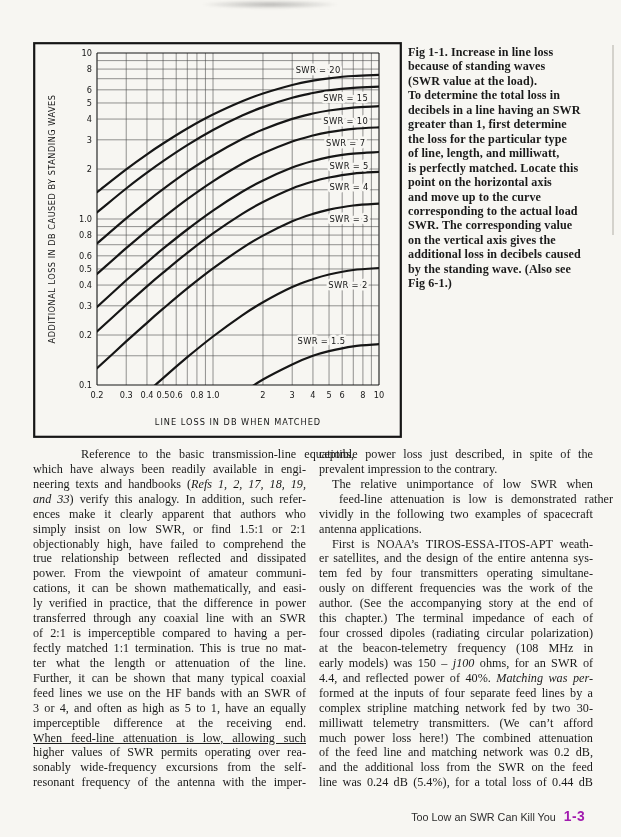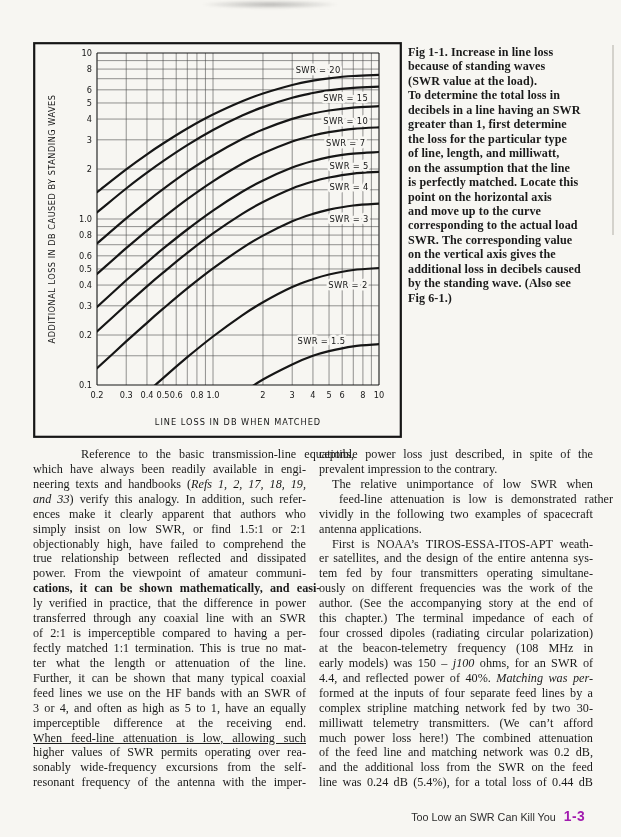--- a/index.html
+++ b/index.html
@@ -139,21 +139,20 @@
 
   <div class="caption" id="caption">
       <div class="cap-line">Fig 1-1. Increase in line loss</div>
       <div class="cap-line">because of standing waves</div>
       <div class="cap-line">(SWR value at the load).</div>
       <div class="cap-line">To determine the total loss in</div>
       <div class="cap-line">decibels in a line having an SWR</div>
       <div class="cap-line">greater than 1, first determine</div>
       <div class="cap-line">the loss for the particular type</div>
       <div class="cap-line">of line, length, and milliwatt,</div>
-      <div class="cap-line">on the assumption that the line</div>
       <div class="cap-line">is perfectly matched. Locate this</div>
       <div class="cap-line">point on the horizontal axis</div>
       <div class="cap-line">and move up to the curve</div>
       <div class="cap-line">corresponding to the actual load</div>
       <div class="cap-line">SWR. The corresponding value</div>
       <div class="cap-line">on the vertical axis gives the</div>
       <div class="cap-line">additional loss in decibels caused</div>
       <div class="cap-line">by the standing wave. (Also see</div>
       <div class="cap-line">Fig 6-1.)</div>
     </div>
@@ -161,21 +160,21 @@
   <div class="col" id="col-left">
       <div class="tline" style="word-spacing: 5.05px; margin-left: 48px;"><span>Reference to the basic transmission-line equations,</span></div>
       <div class="tline" style="word-spacing: 4.24px;"><span>which have always been readily available in engi-</span></div>
       <div class="tline" style="word-spacing: 2.95px; text-align: right;"><span>neering texts and handbooks (<i>Refs 1, 2, 17, 18, 19,</i></span></div>
       <div class="tline" style="word-spacing: 3.03px;"><span><i>and 33</i>) verify this analogy. In addition, such refer-</span></div>
       <div class="tline" style="word-spacing: 5.88px;"><span>ences make it clearly apparent that authors who</span></div>
       <div class="tline" style="word-spacing: 5.17px;"><span>simply insist on low SWR, or find 1.5:1 or 2:1</span></div>
       <div class="tline" style="word-spacing: 4.72px;"><span>objectionably high, have failed to comprehend the</span></div>
       <div class="tline" style="word-spacing: 6.34px;"><span>true relationship between reflected and dissipated</span></div>
       <div class="tline" style="word-spacing: 5.39px;"><span>power. From the viewpoint of amateur communi-</span></div>
-      <div class="tline" style="word-spacing: 4.16px; font-weight: bold;"><span>cations, it can be shown mathematically, and easi-</span></div>
+      <div class="tline" style="word-spacing: 4.16px;"><span>cations, it can be shown mathematically, and easi-</span></div>
       <div class="tline" style="word-spacing: 3.49px;"><span>ly verified in practice, that the difference in power</span></div>
       <div class="tline" style="word-spacing: 4.33px;"><span>transferred through any coaxial line with an SWR</span></div>
       <div class="tline" style="word-spacing: 4.04px;"><span>of 2:1 is imperceptible compared to having a per-</span></div>
       <div class="tline" style="word-spacing: 2.72px;"><span>fectly matched 1:1 termination. This is true no mat-</span></div>
       <div class="tline" style="word-spacing: 7.01px;"><span>ter what the length or attenuation of the line.</span></div>
       <div class="tline" style="word-spacing: 3.68px;"><span>Further, it can be shown that many typical coaxial</span></div>
       <div class="tline" style="word-spacing: 2.2px;"><span>feed lines we use on the HF bands with an SWR of</span></div>
       <div class="tline" style="word-spacing: 2.18px;"><span>3 or 4, and often as high as 5 to 1, have an equally</span></div>
       <div class="tline" style="word-spacing: 10.38px;"><span>imperceptible difference at the receiving end.</span></div>
       <div class="tline" style="word-spacing: 5.75px; text-decoration: underline;"><span>When feed-line attenuation is low, allowing such</span></div>

